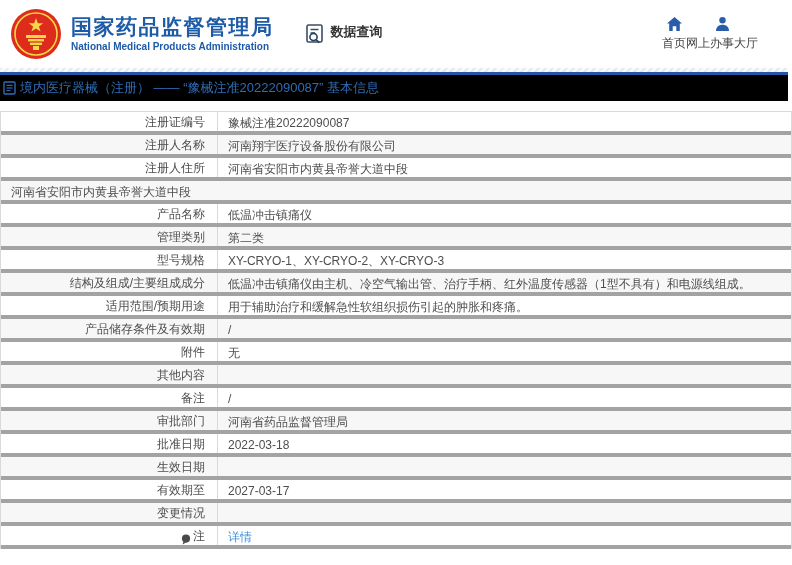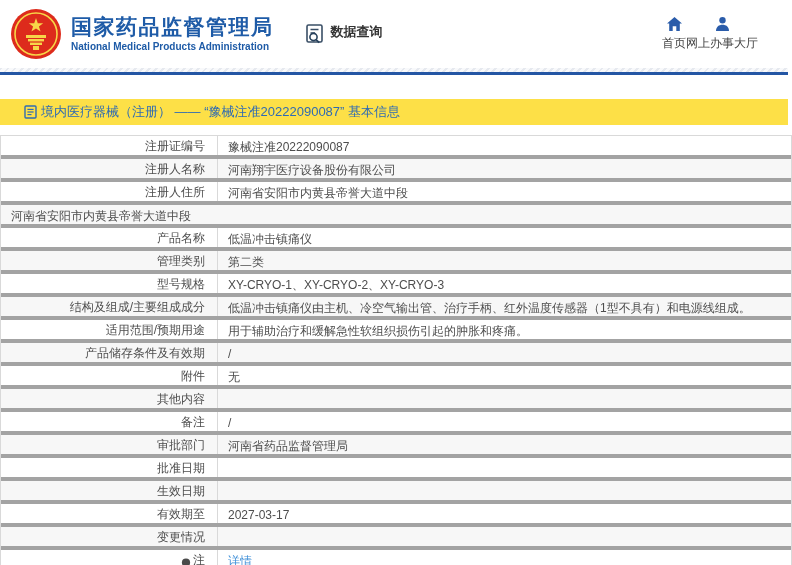--- a/index.html
+++ b/index.html
@@ -38,22 +38,22 @@
 
   
   .hatch-band {
     height:4px;
     background:repeating-linear-gradient(135deg,#e6e9ef 0 2px,#f8f9fb 2px 5px);
   }
   .blue-line { height:3px; background:#2456a4; }
 
   
   .breadcrumb-bar {
-    margin-top:24px; height:26px; background:#fde047;
-    display:flex; align-items:center; padding-left:24px;
+    margin-top:0; height:26px; background:#000000;
+    display:flex; align-items:center; padding-left:3px;
     font-size:13px; color:#2f6bb3;
   }
   .bc-icon { width:13px; height:14px; margin-right:4px; display:inline-block; }
 
   
   .info-table {
     margin-top:10px;
     border:1px solid #d9d9d9; border-bottom:none;
     width:792px;
   }
@@ -225,20 +225,21 @@
       <div class="t-row alt">
         <div class="t-label">
           <span>审批部门</span>
         </div>
         <div class="t-value">河南省药品监督管理局</div>
       </div>
       <div class="t-row">
         <div class="t-label">
           <span>批准日期</span>
         </div>
+        <div class="t-value">2022-03-18</div>
       </div>
       <div class="t-row alt">
         <div class="t-label">
           <span>生效日期</span>
         </div>
         <div class="t-value"></div>
       </div>
       <div class="t-row">
         <div class="t-label">
           <span>有效期至</span>

